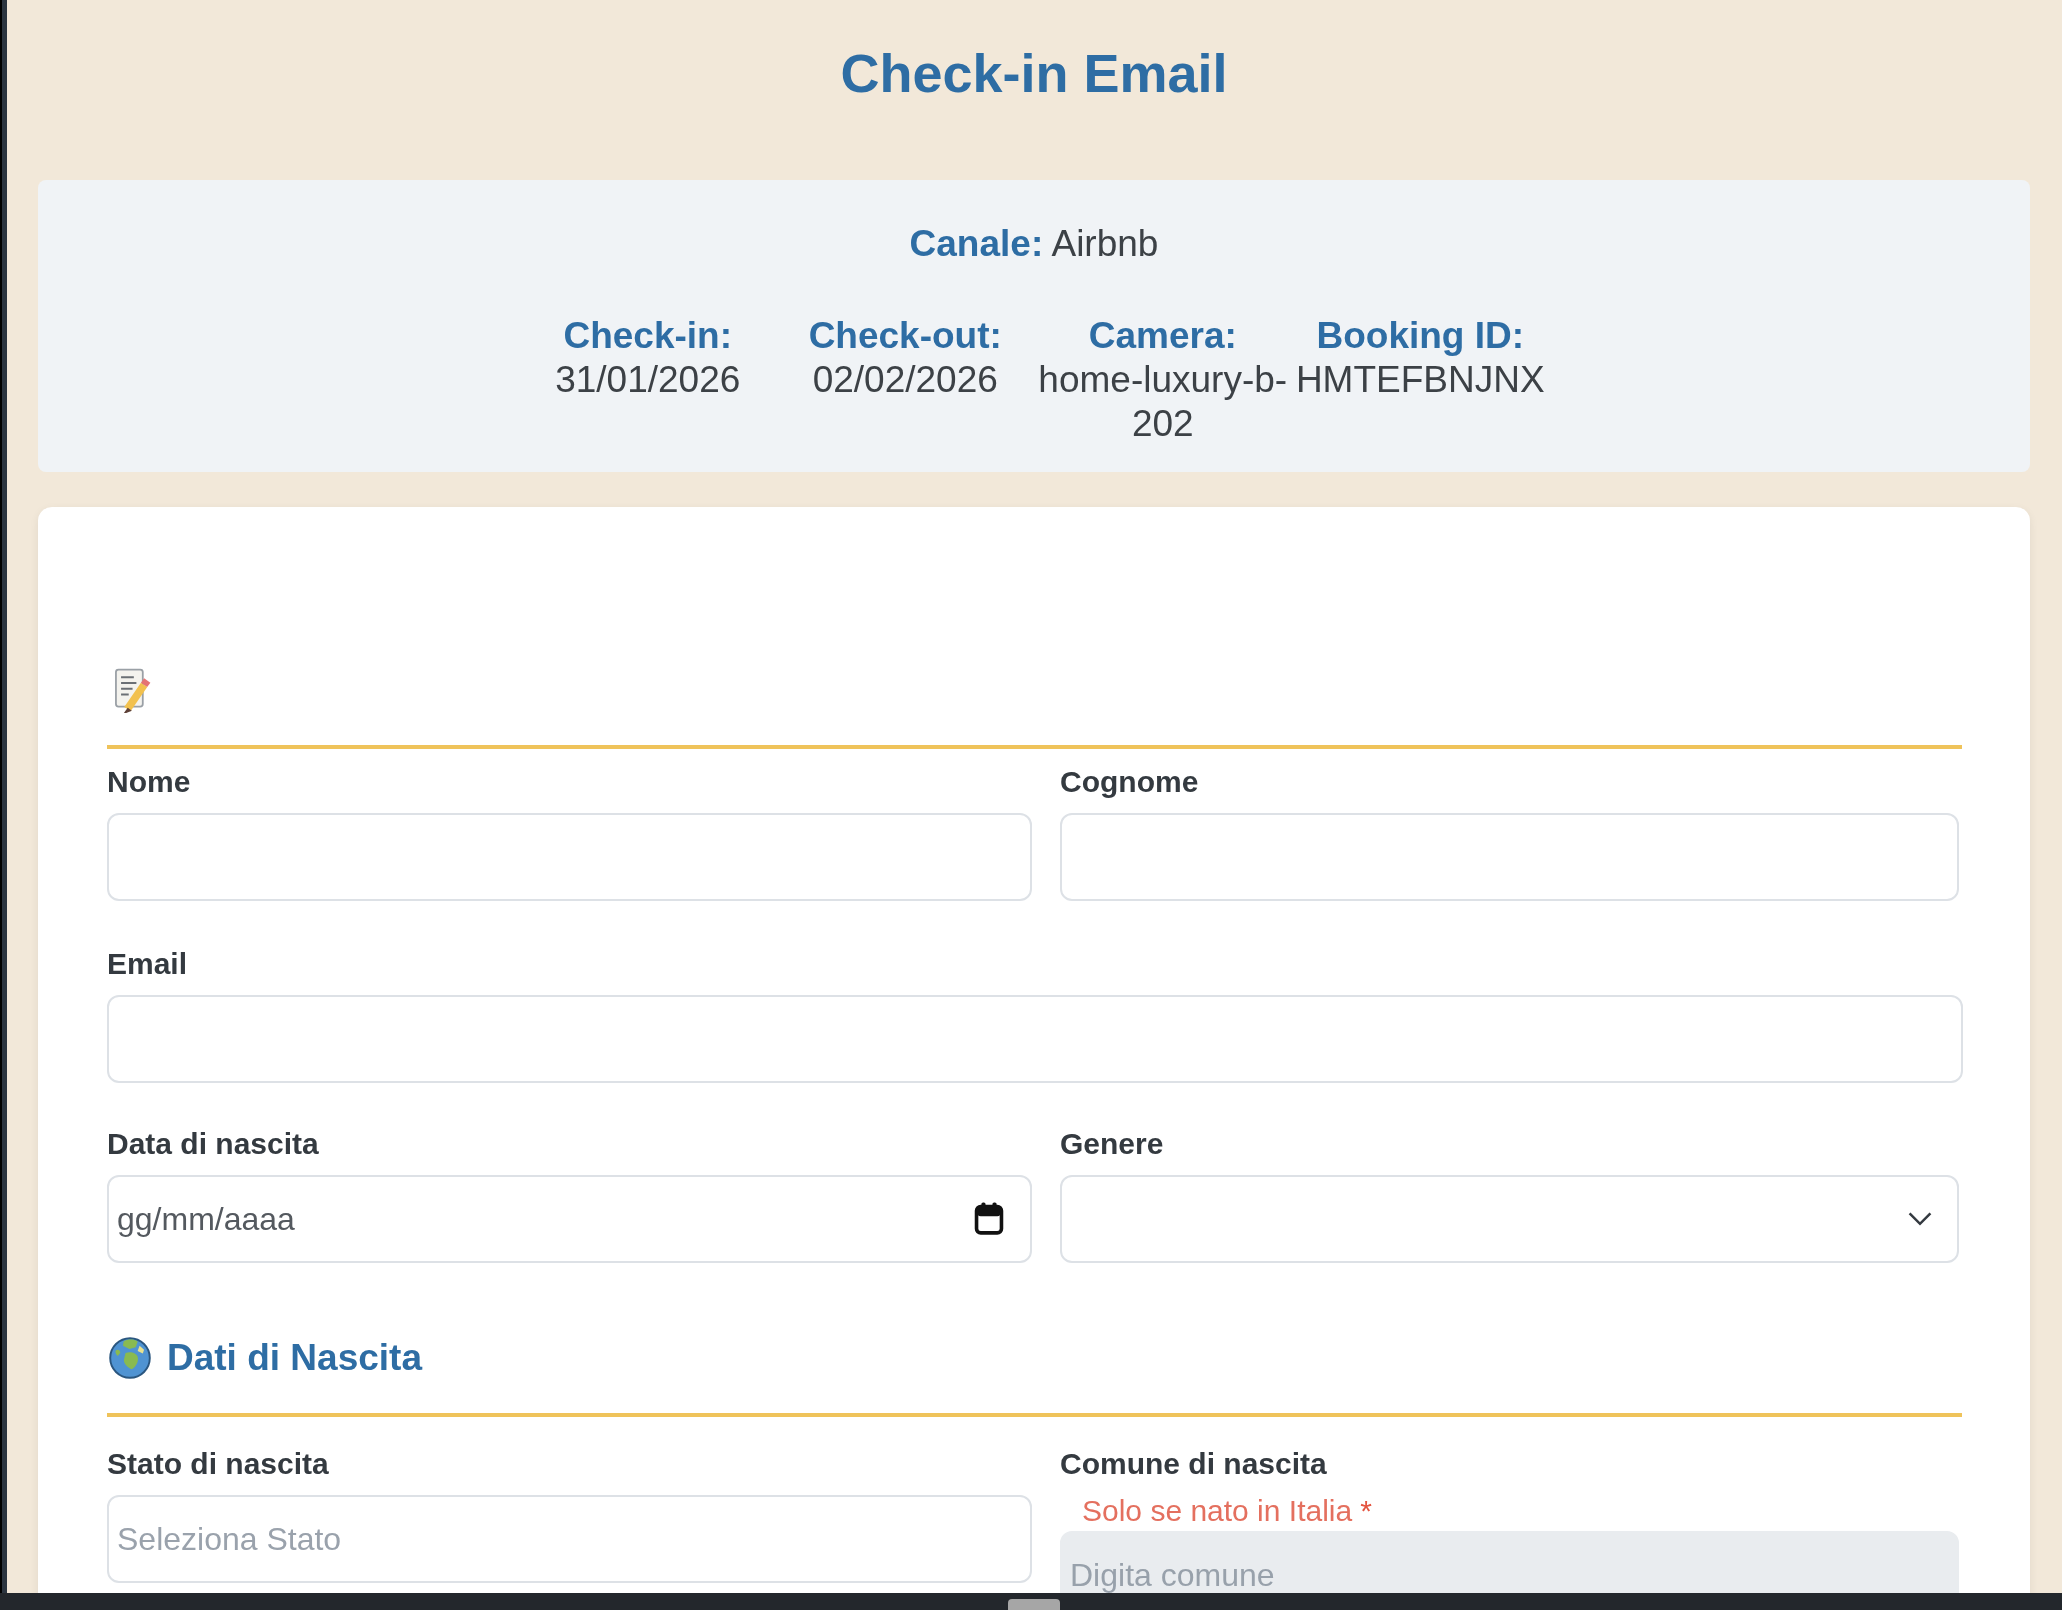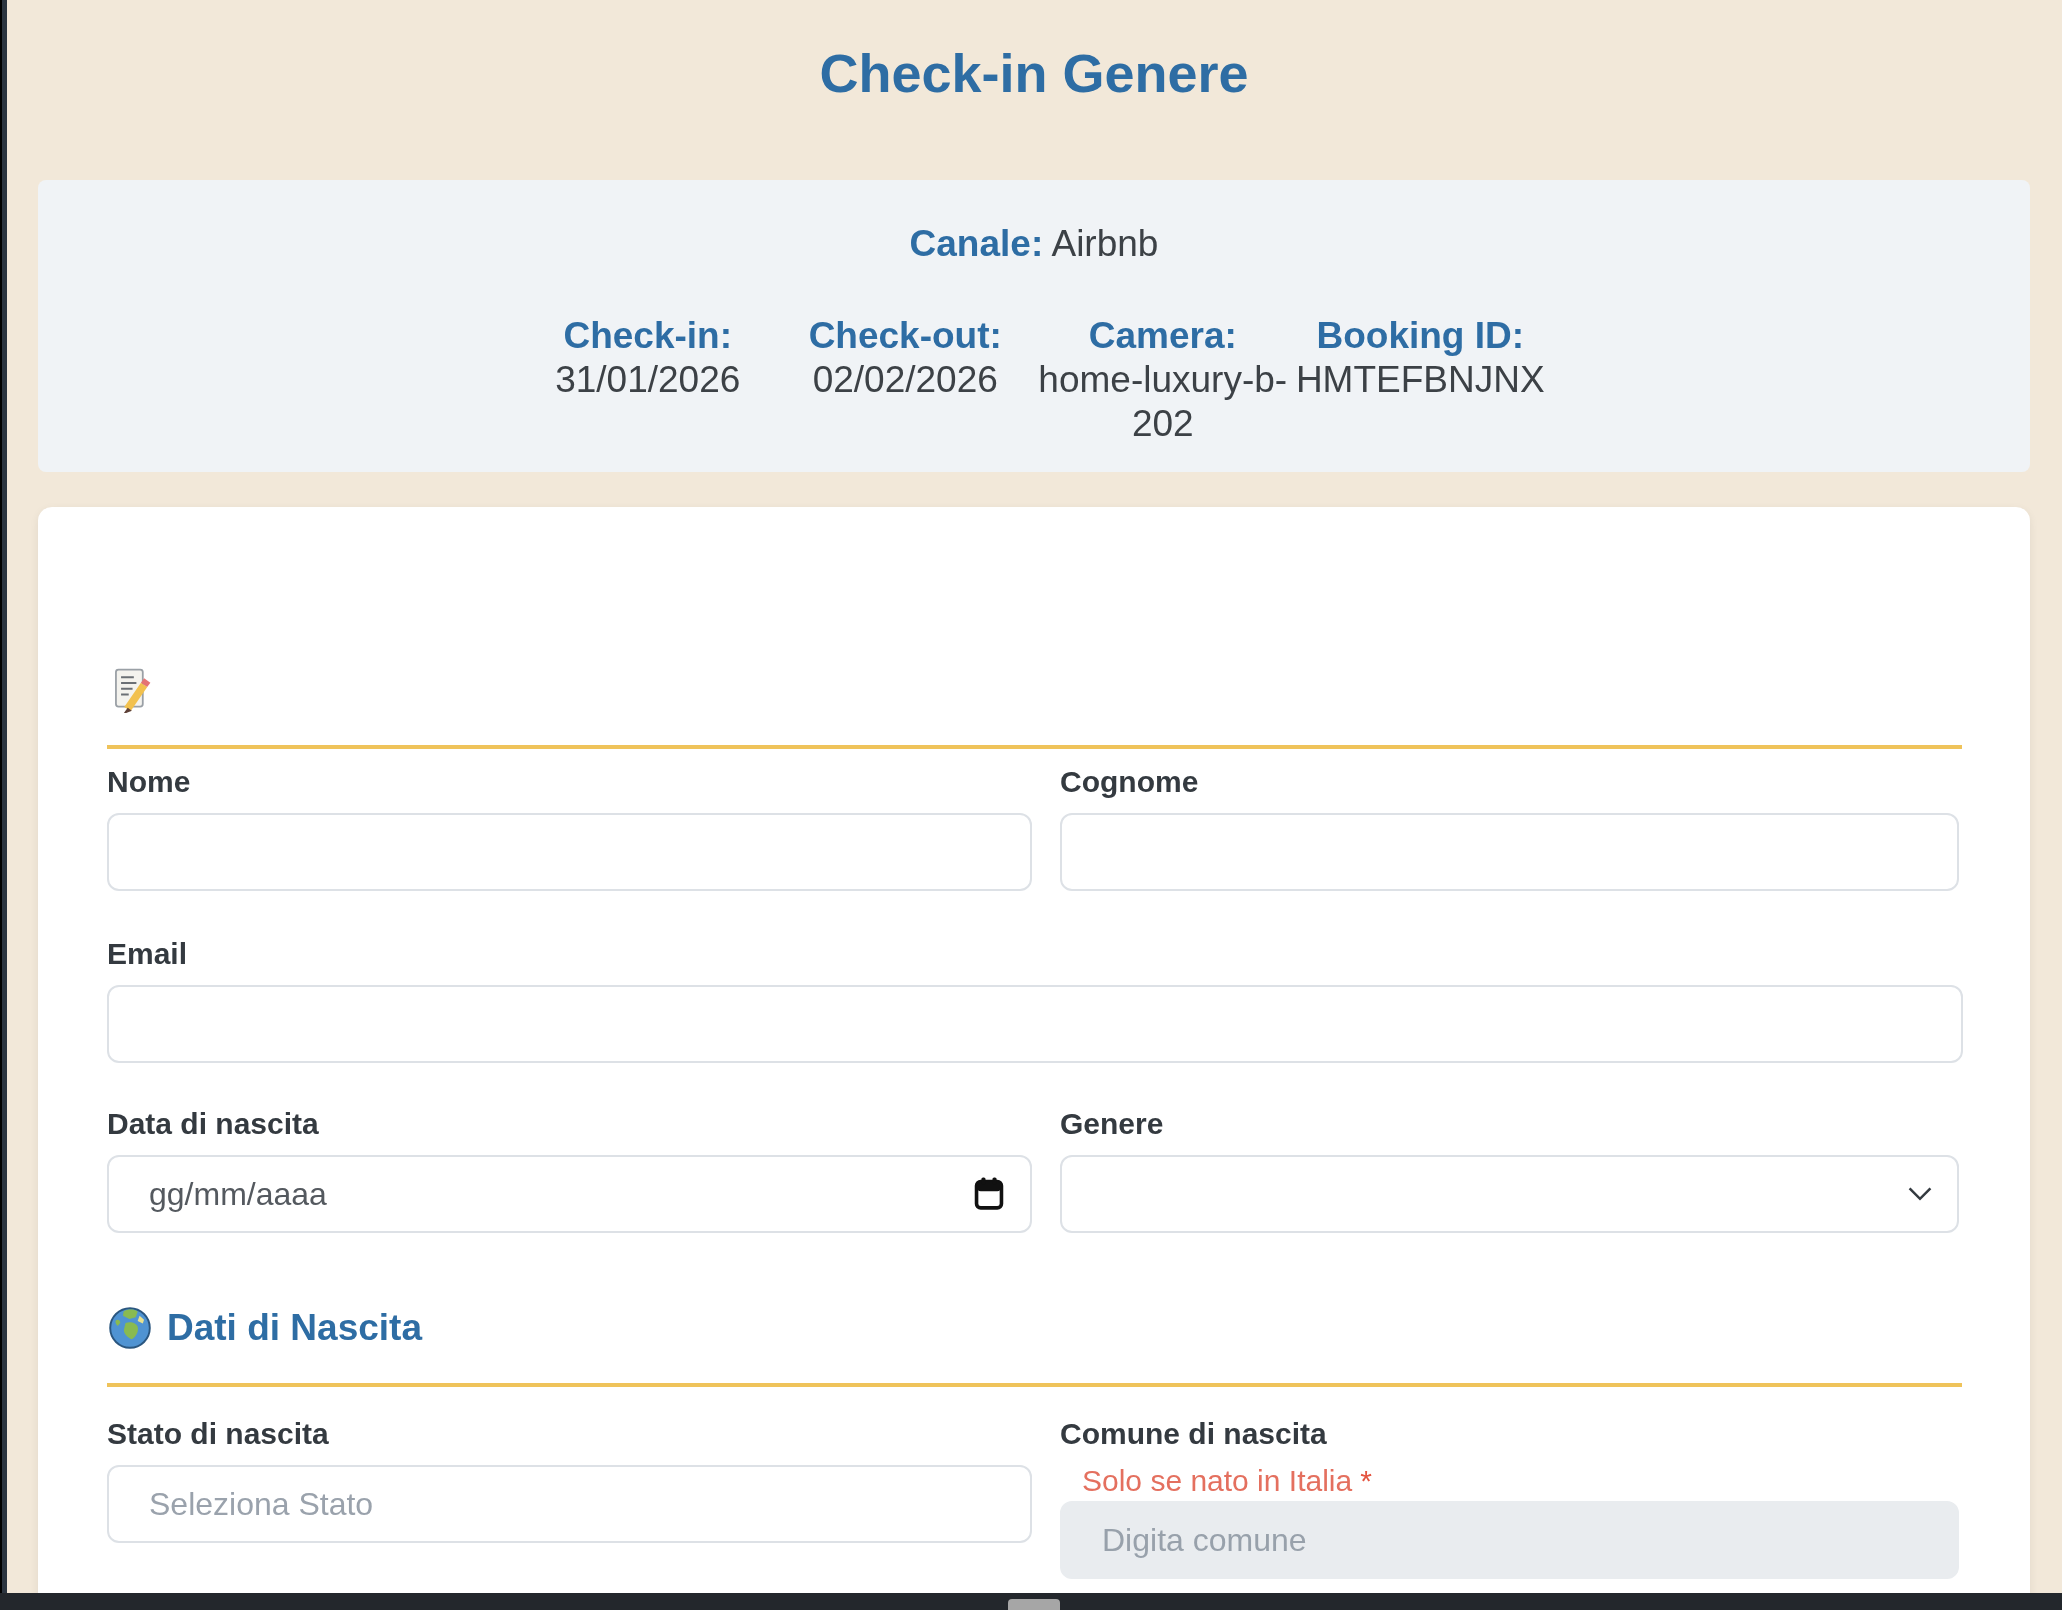--- a/index.html
+++ b/index.html
@@ -62,24 +62,24 @@
   .row.r1{margin-top:16px;}
   .row.r2{margin-top:46px;}
   .row.r3{margin-top:44px;}
   .row.r4{margin-top:30px;}
 
   .field label{
     display:block;font-size:30px;line-height:34px;font-weight:700;color:#343a40;
     margin-bottom:14px;
   }
   .field input[type="text"], .field select{
-    box-sizing:border-box;width:100%;height:78px;
+    box-sizing:border-box;width:100%;height:88px;
     background:#fff;border:2px solid #dde1e6;border-radius:12px;
     font-family:"Liberation Sans",sans-serif;font-size:32px;color:#3c4146;
-    padding:0 40px;outline:none;
+    padding:0 8px;outline:none;
   }
   .field input::placeholder{color:#9aa2ac;}
   .input-wrap{position:relative;}
   .input-wrap .trail-icon{
     position:absolute;right:26px;top:50%;transform:translateY(-50%);
     display:inline-flex;
   }
   input.date-input::placeholder{color:#54595f;}
   .field select{appearance:none;-webkit-appearance:none;-moz-appearance:none;padding-right:60px;}
   .chevron{pointer-events:none;}
@@ -96,21 +96,21 @@
 </head>
 <body>
 
 <div class="left-strip">
   <div class="edge-black"></div>
   <div class="edge-slate"></div>
 </div>
 
 <main class="page">
 
-  <h1 class="page-title">Check-in Genere</h1>
+  <h1 class="page-title">Check-in Email</h1>
 
   <section class="info-box">
     <div class="info-line">
       <span class="lbl">Canale:</span>
       <span class="val">Airbnb</span>
     </div>
     <div class="info-grid">
       <div>
         <span class="lbl">Check-in:</span>
         <span class="val">31/01/2026</span>

